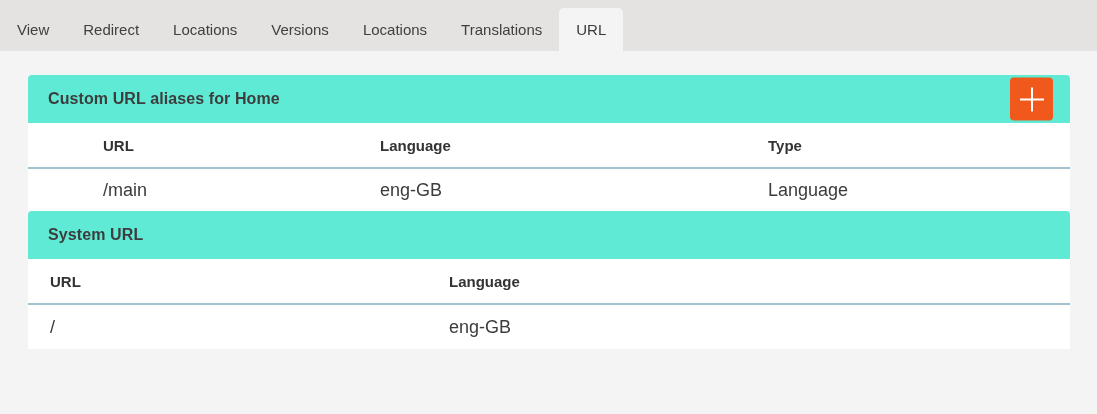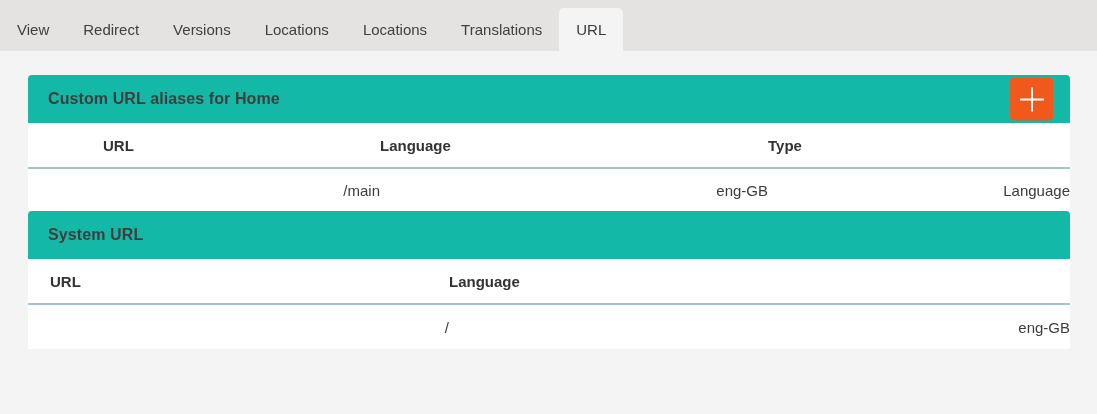--- a/index.html
+++ b/index.html
@@ -37,21 +37,21 @@
 
   
   .content { padding: 24px 27px 0 28px; }
 
   .panel { width: 1042px; }
   .panel + .panel { }
 
   .panel-header {
     position: relative;
     height: 48px;
-    background: #14b8a6;
+    background: #5eead4;
     border-radius: 4px 4px 0 0;
     display: flex;
     align-items: center;
     padding-left: 20px;
   }
   .panel-header h2 {
     margin: 0;
     font-size: 16px;
     font-weight: bold;
     color: #3d3d3d;
@@ -85,37 +85,36 @@
     font-size: 15px;
     font-weight: bold;
     color: #333333;
     height: 45px;
     padding: 0;
     border-bottom: 2px solid #a3c3d1;
     vertical-align: middle;
   }
   td {
     height: 43px;
-    font-size: 15px;
+    font-size: 18px;
     color: #3c3c3c;
     padding: 0;
     vertical-align: middle;
-    text-align: right;
   }
   .system-table th, .system-table td { height: 45px; }
   .system-table .first-col { padding-left: 22px; }
 </style>
 </head>
 <body>
 
 <nav class="tab-bar">
   <div class="tab">View</div>
   <div class="tab">Redirect</div>
+  <div class="tab">Locations</div>
   <div class="tab">Versions</div>
-  <div class="tab">Locations</div>
   <div class="tab">Locations</div>
   <div class="tab">Translations</div>
   <div class="tab active">URL</div>
 </nav>
 
 <main class="content">
 
   <section class="panel">
     <header class="panel-header">
       <h2>Custom URL aliases for Home</h2>

